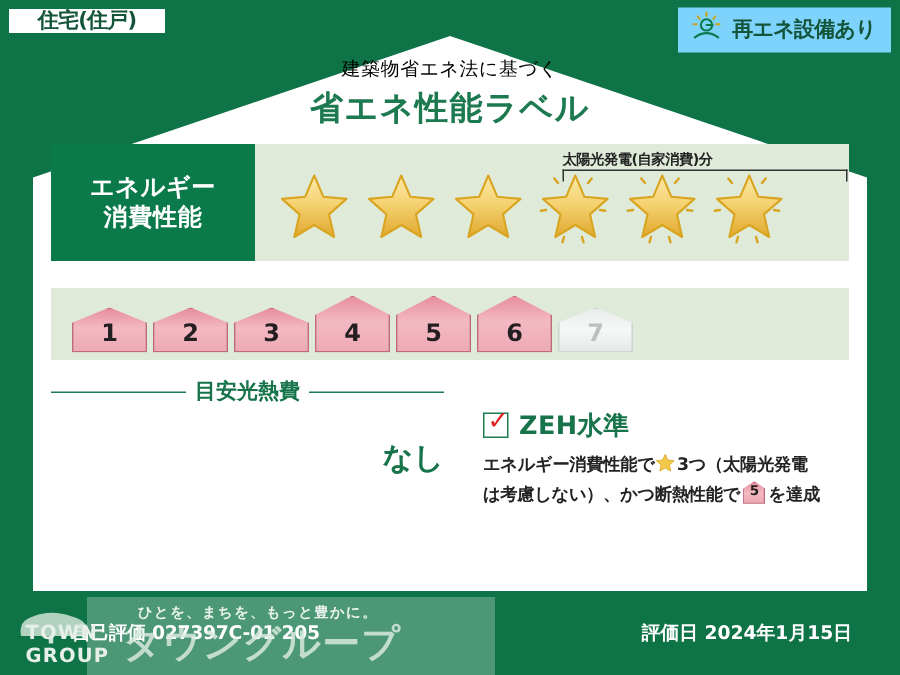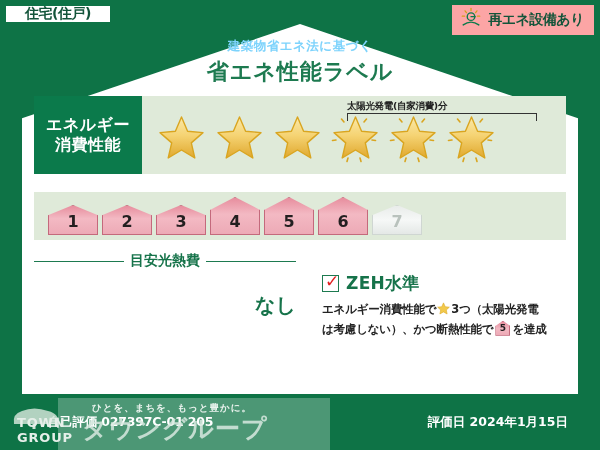--- a/index.html
+++ b/index.html
@@ -11,46 +11,46 @@
   #label{position:relative;width:600px;height:450px;background:#0e7346;}
 
   
   .tag{
     position:absolute;left:6px;top:6px;width:104px;height:16px;
     background:#ffffff;display:flex;align-items:center;justify-content:center;
     color:#13543a;font-size:14px;font-weight:bold;letter-spacing:-.5px;
   }
   
   .re-badge{
-    position:absolute;right:6px;top:5px;height:30px;background:#fca5a5;
+    position:absolute;right:6px;top:5px;height:30px;background:#7dd3fc;
     display:flex;align-items:center;padding:0 10px 0 8px;gap:6px;
   }
   .re-badge .txt{color:#13543a;font-size:14px;font-weight:bold;letter-spacing:-.5px;}
 
   
   .house{
     position:absolute;left:22px;top:24px;width:556px;height:370px;
     background:#ffffff;
     clip-path:polygon(0% 25.5%, 50% 0%, 100% 25.5%, 100% 100%, 0% 100%);
   }
   .titles{position:absolute;left:0;top:38px;width:600px;text-align:center;}
-  .title-sub{color:#7dd3fc;font-size:12.5px;font-weight:bold;letter-spacing:.5px;}
+  .title-sub{color:#000000;font-size:12.5px;font-weight:normal;letter-spacing:.5px;}
   .title-main{color:#1d7a50;font-size:22px;font-weight:bold;letter-spacing:1px;margin-top:2px;}
 
   
   .row{position:absolute;display:flex;align-items:stretch;}
   .row-label{
     background:#0b7a4b;color:#fff;display:flex;flex-direction:column;
     align-items:center;justify-content:center;font-weight:bold;
     font-size:16px;line-height:1.25;letter-spacing:.5px;
   }
   .row-body{background:#dfead9;display:flex;align-items:center;position:relative;}
 
   #row-energy{left:34px;top:96px;width:532px;height:78px;}
-  #row-energy .row-label{width:108px;}
+  #row-energy .row-label{width:136px;}
   #row-energy .row-body{flex:1;}
 
   #row-insul{left:34px;top:192px;width:532px;height:48px;}
   #row-insul .row-label{width:124px;font-size:16px;}
   #row-insul .row-body{flex:1;}
 
   .stars{display:flex;align-items:center;gap:3px;padding-left:12px;margin-top:4px;}
   .star-wrap{position:relative;width:55px;height:55px;}
   .solar-note{
     position:absolute;left:205px;top:4px;width:190px;text-align:left;

